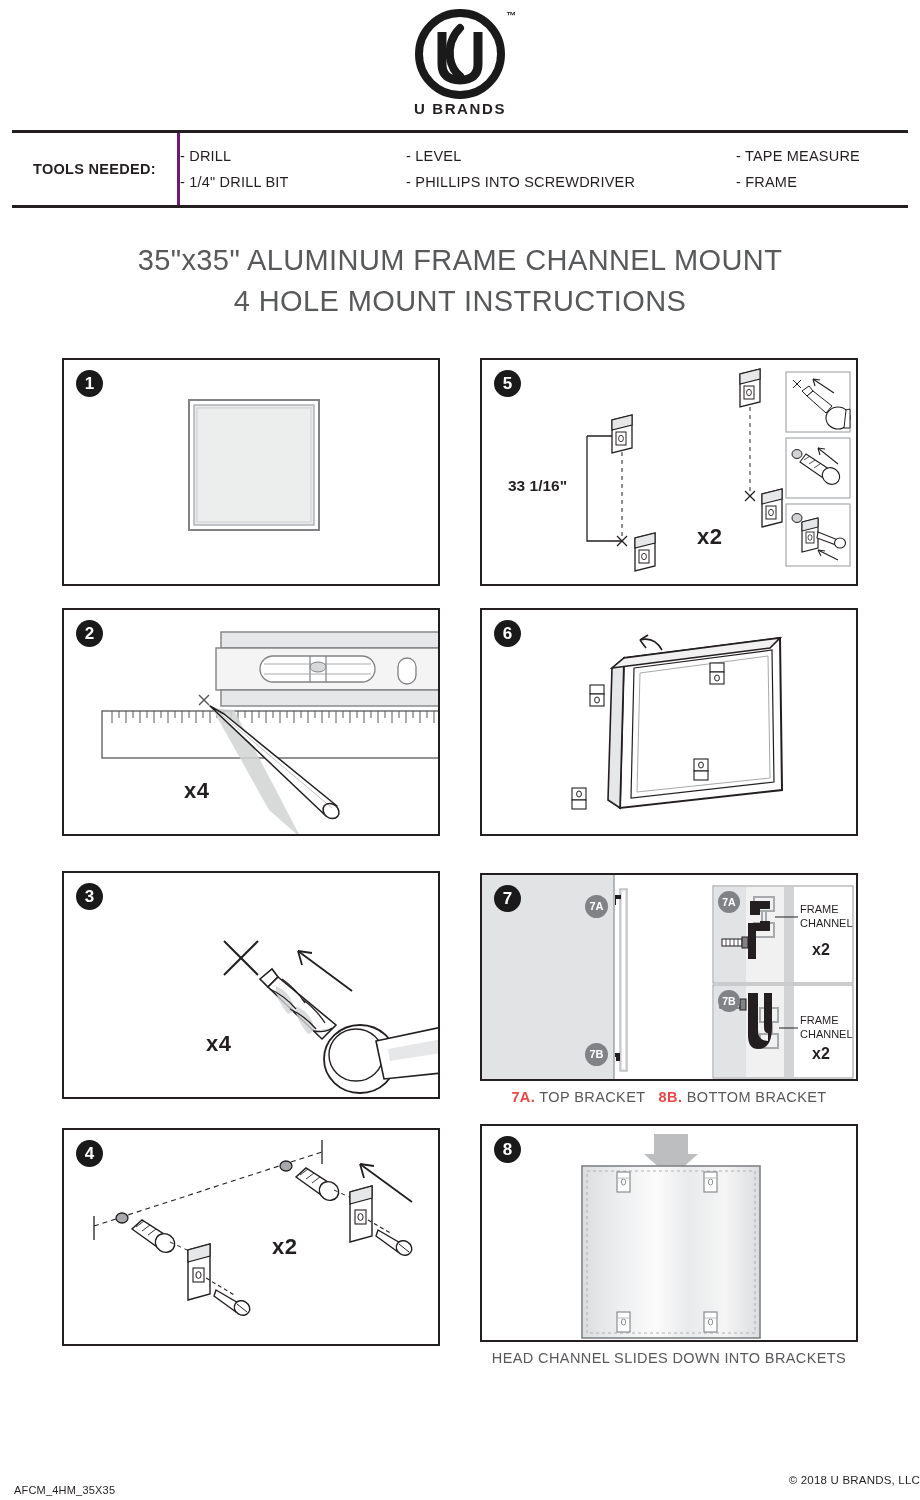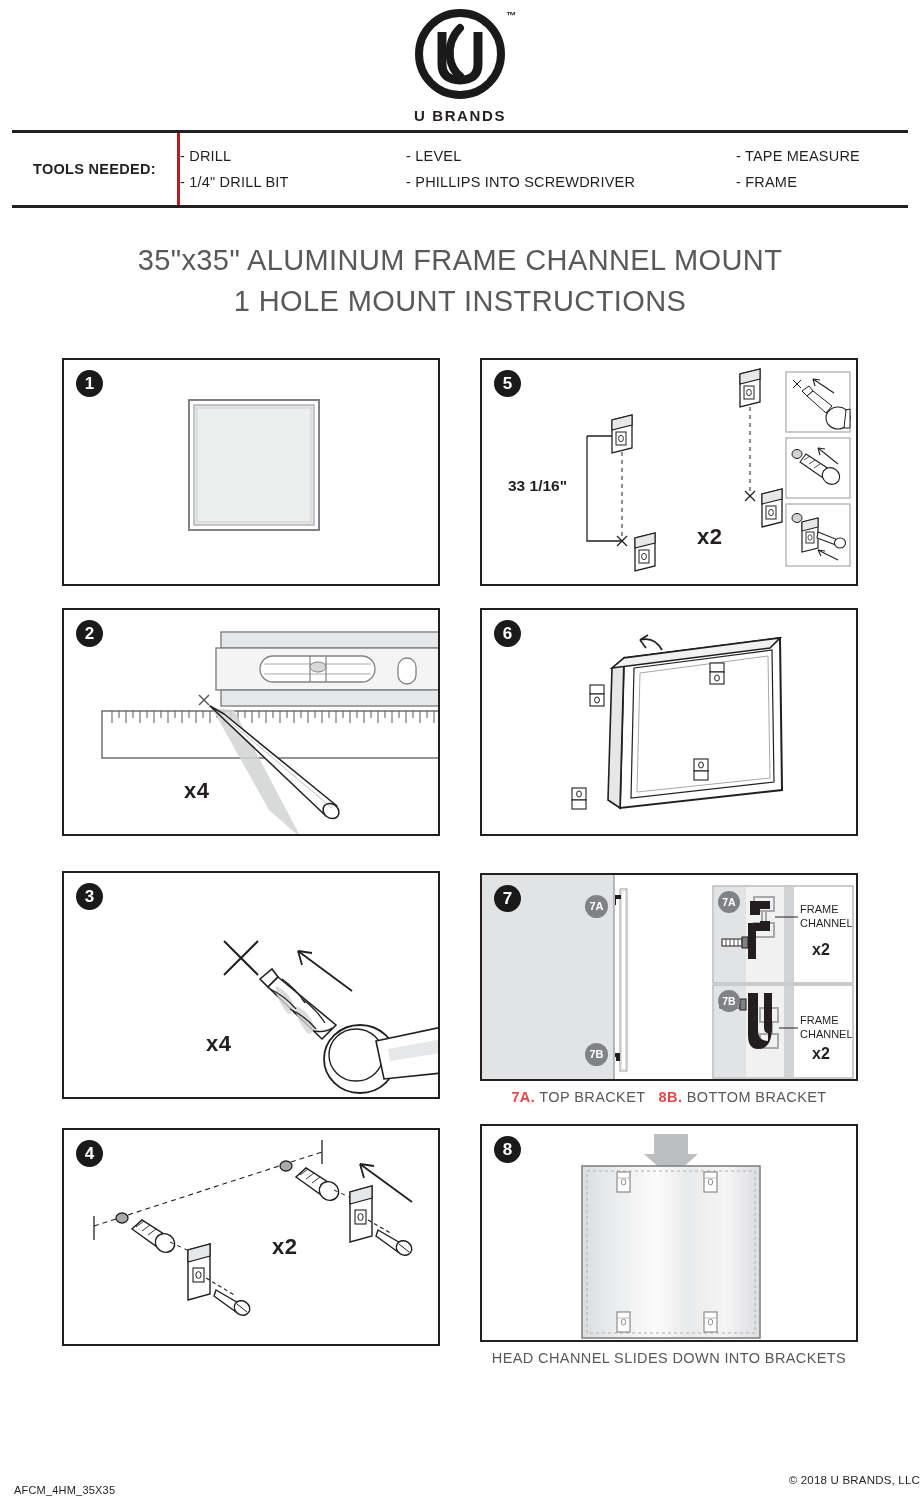--- a/index.html
+++ b/index.html
@@ -14,33 +14,33 @@
   }
 
   
   .logo-block { width:100%; padding-top:8px; display:flex; flex-direction:column; align-items:center; }
   .logo-mark { position:relative; width:92px; height:92px; }
   .logo-tm {
     position:absolute; right:-10px; top:2px;
     font-size:10px; font-weight:bold; color:#231f20; letter-spacing:0;
   }
   .logo-name {
-    margin-top:7px; font-size:15px; font-weight:bold;
+    font-size:15px; font-weight:bold;
     letter-spacing:1.6px; color:#231f20;
   }
 
   
   .tools-bar {
     position:absolute; left:12px; top:130px; width:896px; height:78px;
     border-top:3px solid #231f20; border-bottom:3px solid #231f20;
     display:flex; align-items:stretch;
   }
   .tools-label-cell {
     width:168px; display:flex; align-items:center; justify-content:center;
-    border-right:3px solid #b91c1c;
+    border-right:3px solid #701a75;
   }
   .tools-label {
     font-size:14.5px; font-weight:bold; letter-spacing:0.3px;
   }
   .tools-cols { flex:1; display:flex; }
   .tools-col { display:flex; flex-direction:column; justify-content:center; gap:10px; }
   .tools-col.c1 { width:226px; }
   .tools-col.c2 { width:330px; }
   .tools-col.c3 { width:auto; }
   .tool-item { font-size:14.5px; letter-spacing:0.2px; white-space:nowrap; }
@@ -115,21 +115,21 @@
     </div>
     <div class="tools-col c3">
       <span class="tool-item">- TAPE MEASURE</span>
       <span class="tool-item">- FRAME</span>
     </div>
   </div>
 </div>
 
 <div class="title-block">
   <div class="title-line">35"x35" ALUMINUM FRAME CHANNEL MOUNT</div>
-  <div class="title-line">1 HOLE MOUNT INSTRUCTIONS</div>
+  <div class="title-line">4 HOLE MOUNT INSTRUCTIONS</div>
 </div>
 
 <div class="panels">
 
   <div class="panel" style="left:62px; top:358px; width:378px; height:228px;">
     <div class="badge-num">1</div>
     <svg width="378" height="228" viewBox="0 0 378 228">
       <rect x="125" y="40" width="130" height="130" fill="#ffffff" stroke="#808285" stroke-width="2"></rect>
       <rect x="130" y="45" width="120" height="120" fill="#e8e9ea" stroke="#a7a9ac" stroke-width="1.3"></rect>
       <rect x="133" y="48" width="114" height="114" fill="#eceded" stroke="#c7c8ca" stroke-width="0.8"></rect>

